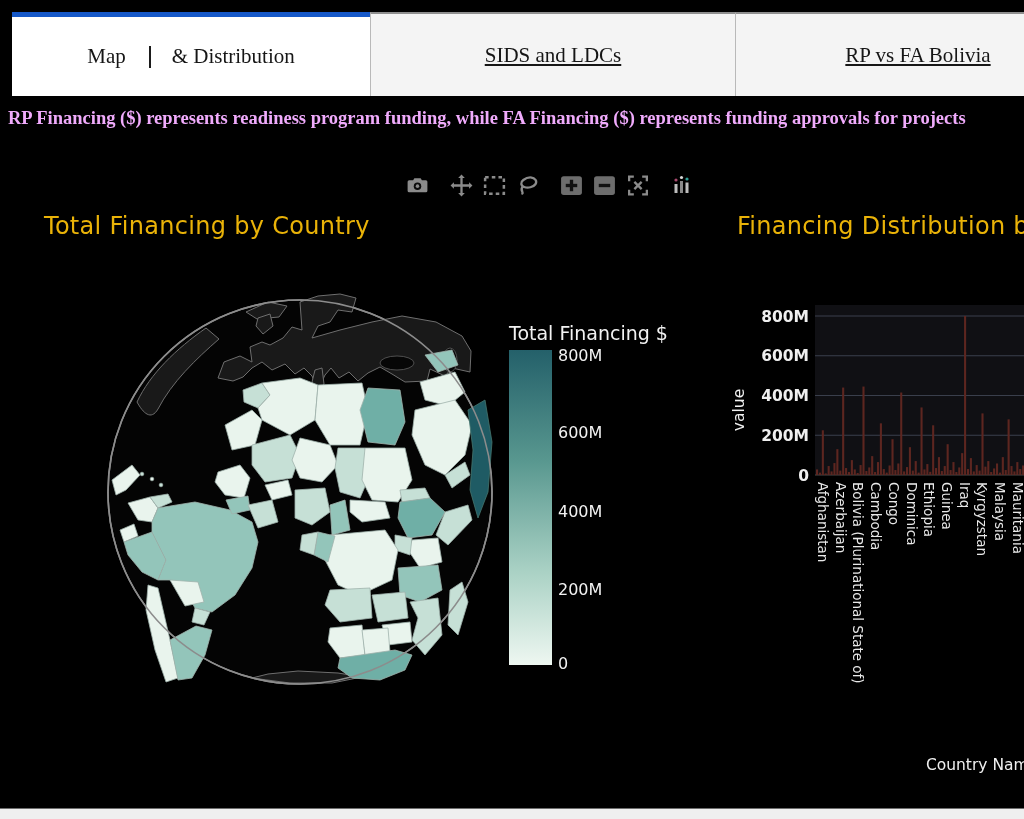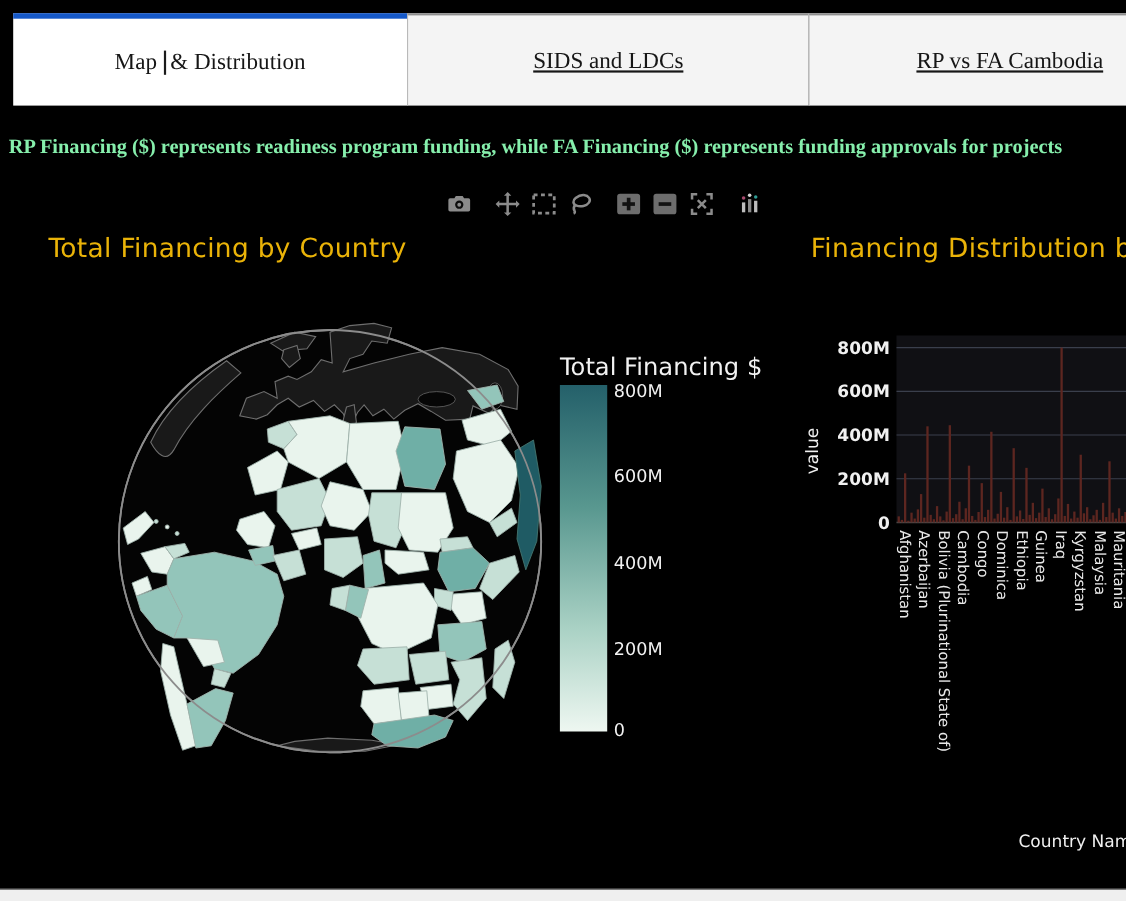--- a/index.html
+++ b/index.html
@@ -4,47 +4,47 @@
 <style>
   html,body{margin:0;padding:0;}
   body{
     width:1024px;height:819px;position:relative;overflow:hidden;
     background:#000;font-family:"DejaVu Sans",sans-serif;
   }
   
   .tabbar{position:absolute;left:12px;top:12px;display:flex;width:1110px;}
   .tab{
     box-sizing:border-box;height:84px;display:flex;align-items:center;justify-content:center;
-    font-family:"Liberation Serif",serif;font-size:21px;color:#161616;cursor:pointer;
+    font-family:"Liberation Serif",serif;font-size:21px;color:#161616;cursor:pointer;gap:17px;
   }
   .tab.active{
     width:358px;background:#ffffff;border-top:5px solid var(--accent,#1558c8);
   }
   .tab.inactive{
     width:365px;background:#f4f4f4;border-top:2px solid #8f8f8f;border-left:1px solid #b9b9b9;text-decoration:underline;
   }
   .caret{display:inline-block;width:2px;height:22px;background:#1b1b1b;margin:0 4px 0 6px;vertical-align:-4px;}
   
   .description{
-    position:absolute;left:8px;top:124px;width:1016px;overflow:hidden;white-space:nowrap;
-    color:#86efac;font-family:"Liberation Serif",serif;font-weight:700;font-size:18.5px;
+    position:absolute;left:8px;top:108px;width:1016px;overflow:hidden;white-space:nowrap;
+    color:#f0abfc;font-family:"Liberation Serif",serif;font-weight:700;font-size:18.5px;
   }
   
   .modebar{position:absolute;left:404px;top:172px;display:flex;align-items:center;height:26px;}
   .mb-btn{width:27px;height:26px;display:flex;align-items:center;justify-content:center;cursor:pointer;}
   .mb-gap-lg{margin-left:17px;}
   .mb-gap-sm{margin-left:6px;}
   
   .chart-title{
     position:absolute;top:212px;color:#eab308;font-size:24px;letter-spacing:.3px;white-space:nowrap;
   }
   #map-title{left:44px;}
   #bar-title{left:737px;}
   
-  .cb-title{position:absolute;left:509px;top:322px;color:#f2f2f2;font-size:22px;white-space:nowrap;}
+  .cb-title{position:absolute;left:509px;top:322px;color:#f2f2f2;font-size:19px;white-space:nowrap;}
   .cb-gradient{
     position:absolute;left:509px;top:350px;width:43px;height:315px;
     background:linear-gradient(to bottom,var(--cb-top,#24606a) 0%,#58978f 35%,#a9d1c4 70%,var(--cb-bottom,#eef7f1) 100%);
   }
   .cb-tick{position:absolute;left:558px;color:#f2f2f2;font-size:16px;}
   
   .bottom-strip{position:absolute;left:0;top:808px;width:1024px;height:11px;background:#efefef;border-top:1px solid #6e6e6e;}
   svg text{font-family:"DejaVu Sans",sans-serif;}
 </style>
 </head>
@@ -53,21 +53,21 @@
 <div class="tabbar">
   <div class="tab active">
     <span>Map</span>
       <span class="caret"></span>
       <span>&amp; Distribution</span>
   </div>
   <div class="tab inactive">
     <span>SIDS and LDCs</span>
   </div>
   <div class="tab inactive">
-    <span>RP vs FA Cambodia</span>
+    <span>RP vs FA Bolivia</span>
   </div>
 </div>
 
 <div class="description">RP Financing ($) represents readiness program funding, while FA Financing ($) represents funding approvals for projects</div>
 
 <div class="modebar">
   <div class="mb-btn" title="Download plot">
     <svg width="25" height="25" viewBox="0 0 24 24">
       <path fill="#8b8b8b" d="M9 5 L15 5 L16.2 7 L20 7 Q21.5 7 21.5 8.5 L21.5 17 Q21.5 18.5 20 18.5 L4 18.5 Q2.5 18.5 2.5 17 L2.5 8.5 Q2.5 7 4 7 L7.8 7 Z"></path>
       <circle cx="12" cy="12.6" r="3.6" fill="#0c0c0c"></circle>

